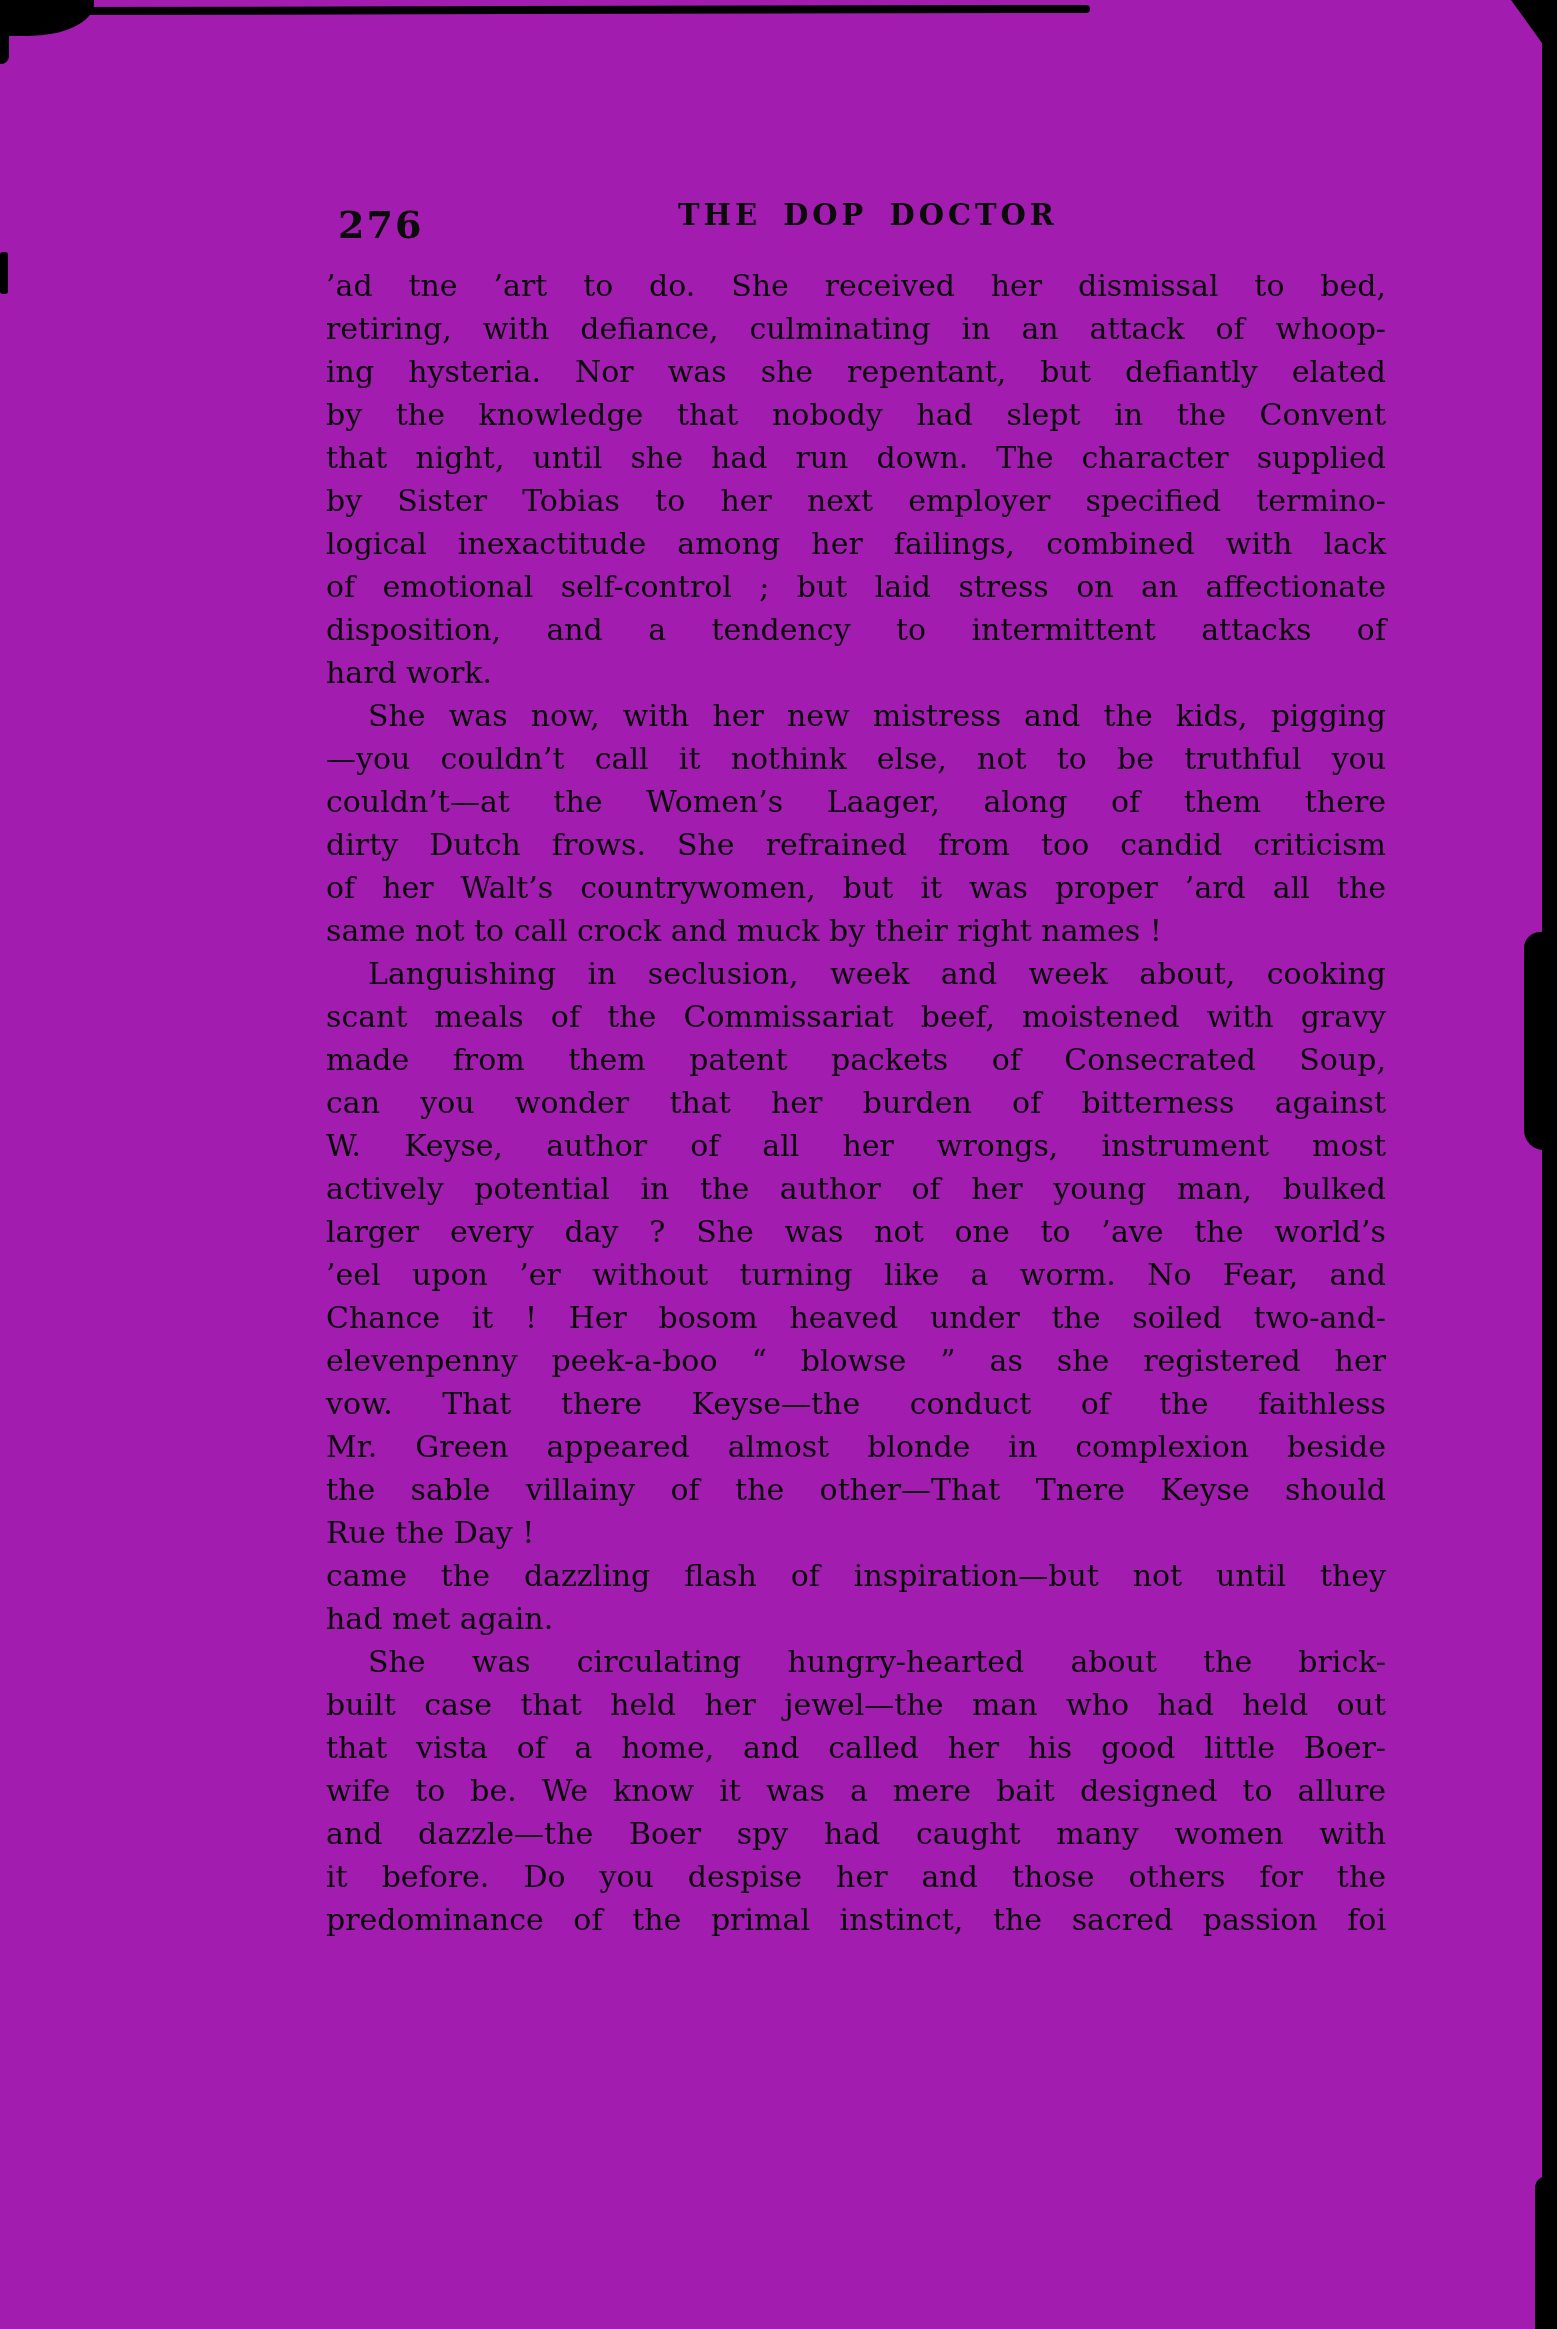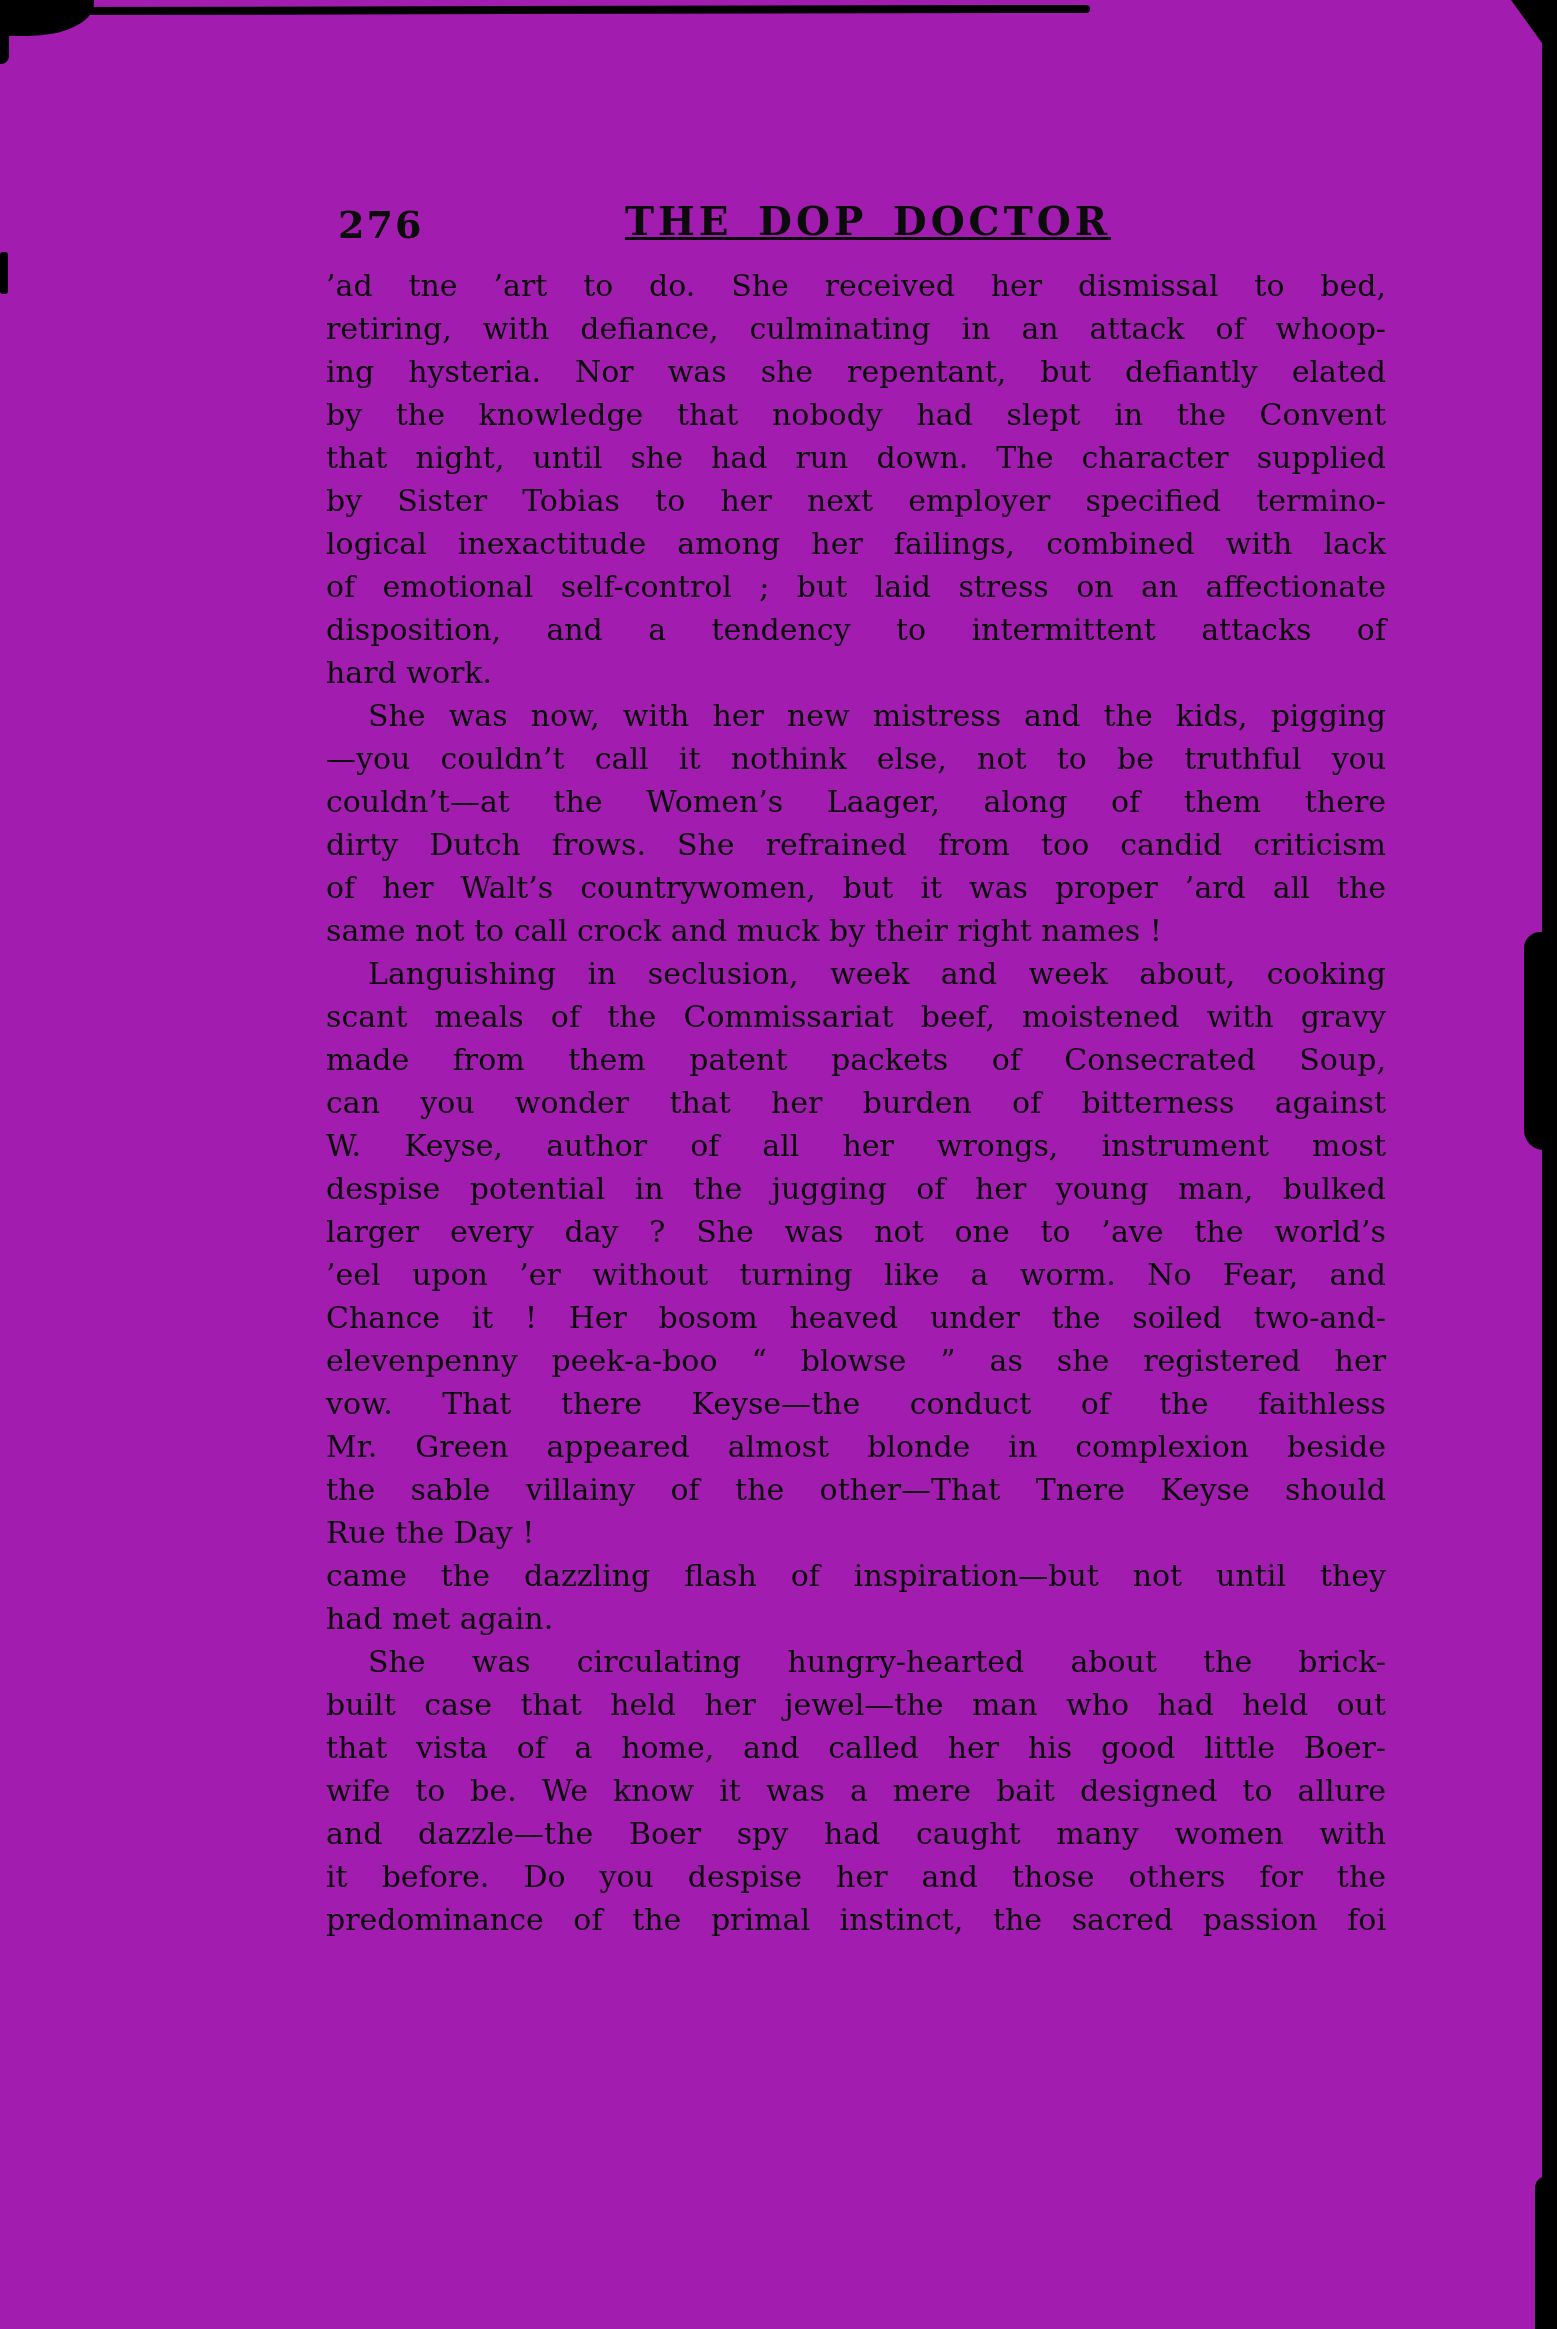--- a/index.html
+++ b/index.html
@@ -28,23 +28,22 @@
     position: absolute;
     left: 338px; top: 198px; width: 1060px; height: 52px;
   }
   .pagenum {
     position: absolute; left: 0; top: 4px;
     font-size: 38px; font-weight: bold; letter-spacing: 2px;
   }
   .running-title {
     position: absolute; left: 0; right: 0; top: 0;
     text-align: center;
-    font-size: 39px; font-weight: bold; letter-spacing: 4px;
+    font-size: 29px; font-weight: bold; letter-spacing: 4px;
     word-spacing: 8px;
-    text-decoration: underline;
   }
 
   
   .bodytext {
     position: absolute;
     left: 326px; top: 264px; width: 1060px;
     font-size: 30px;
     line-height: 43px;
     font-weight: normal;
   }
@@ -95,21 +94,21 @@
         <div class="line">dirty Dutch frows. She refrained from too candid criticism</div>
         <div class="line">of her Walt’s countrywomen, but it was proper ’ard all the</div>
         <div class="line no-just">same not to call crock and muck by their right names !</div>
       </div>
       <div>
         <div class="line indent">Languishing in seclusion, week and week about, cooking</div>
         <div class="line">scant meals of the Commissariat beef, moistened with gravy</div>
         <div class="line">made from them patent packets of Consecrated Soup,</div>
         <div class="line">can you wonder that her burden of bitterness against</div>
         <div class="line">W. Keyse, author of all her wrongs, instrument most</div>
-        <div class="line">despise potential in the jugging of her young man, bulked</div>
+        <div class="line">actively potential in the author of her young man, bulked</div>
         <div class="line">larger every day ? She was not one to ’ave the world’s</div>
         <div class="line">’eel upon ’er without turning like a worm. No Fear, and</div>
         <div class="line">Chance it ! Her bosom heaved under the soiled two-and-</div>
         <div class="line">elevenpenny peek-a-boo “ blowse ” as she registered her</div>
         <div class="line">vow. That there Keyse—the conduct of the faithless</div>
         <div class="line">Mr. Green appeared almost blonde in complexion beside</div>
         <div class="line">the sable villainy of the other—That Tnere Keyse should</div>
         <div class="line no-just">Rue the Day !</div>
       </div>
       <div>

